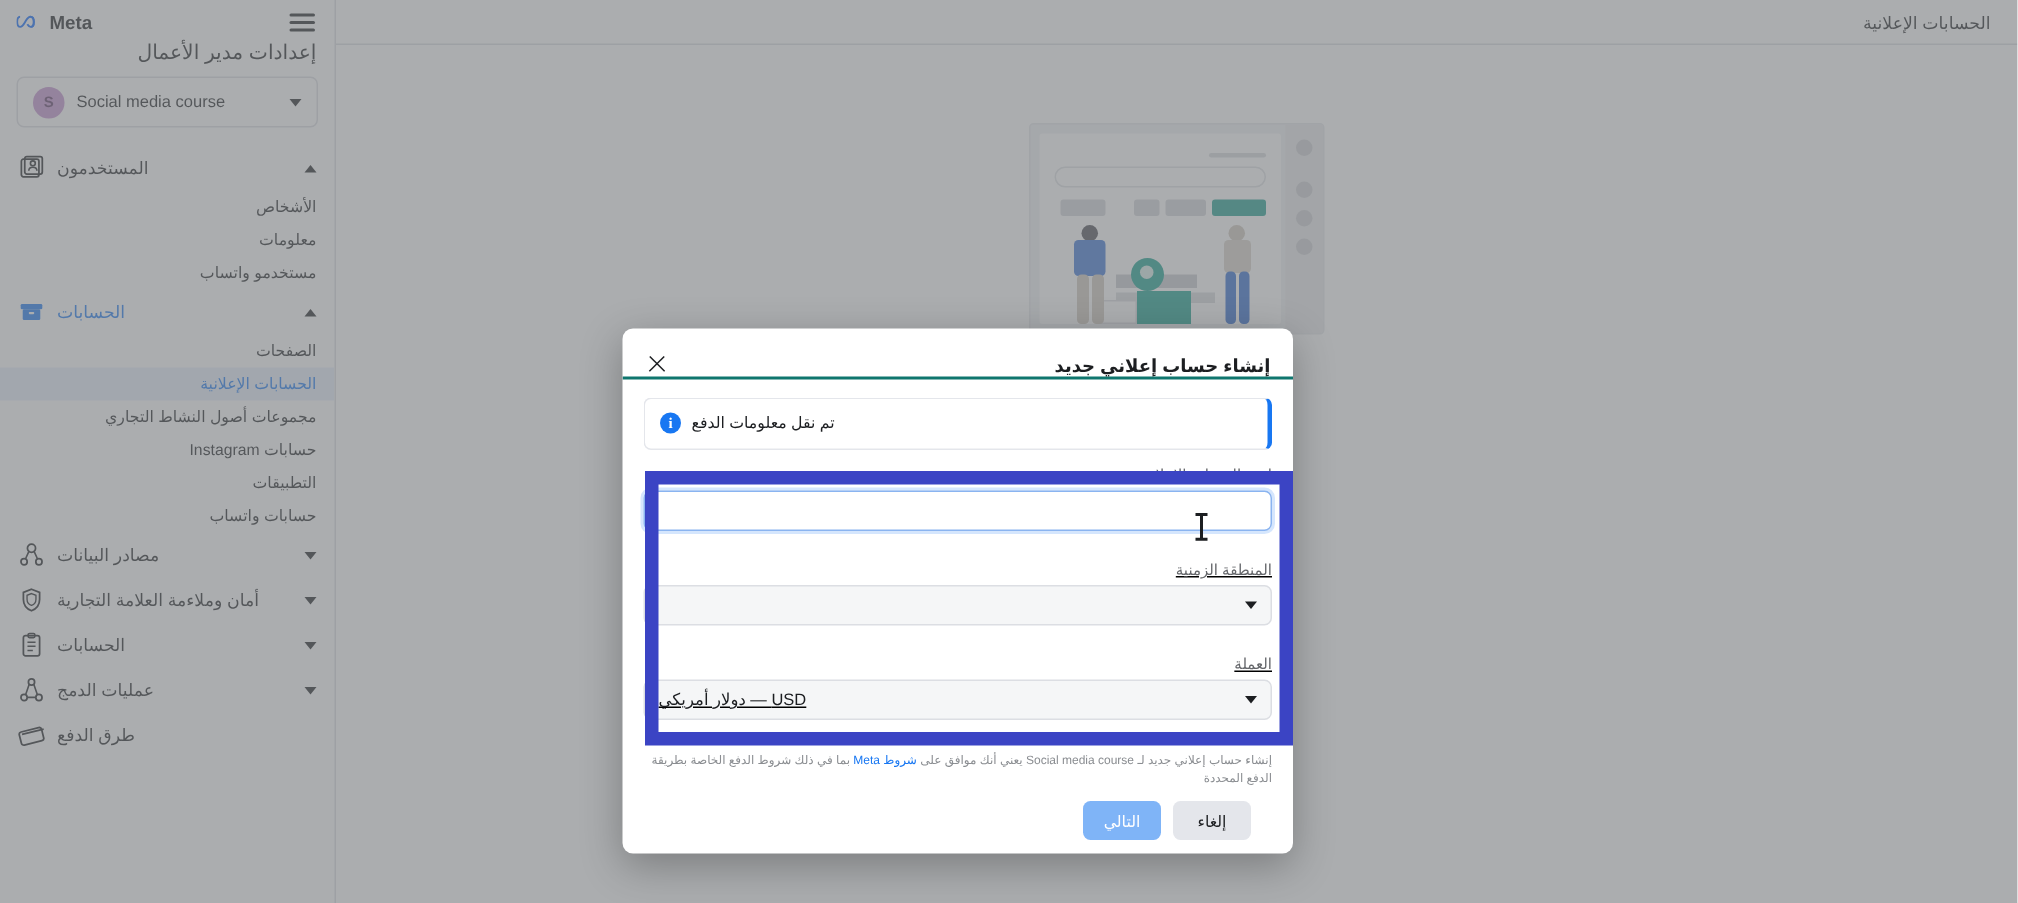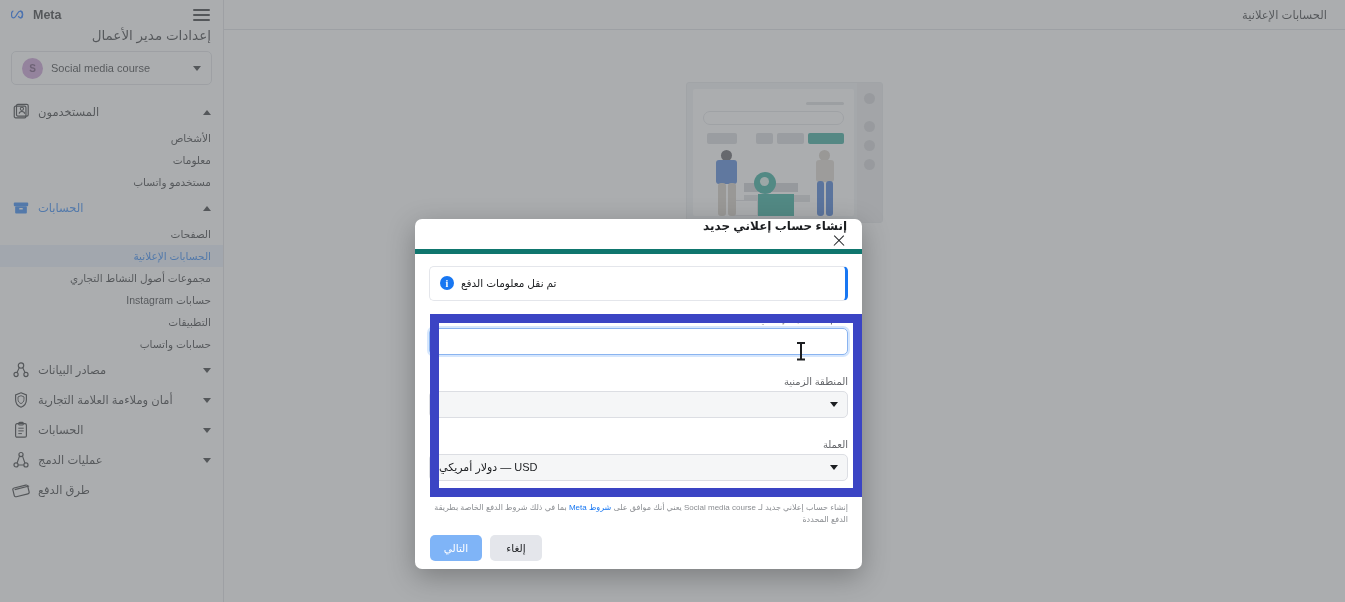--- a/index.html
+++ b/index.html
@@ -228,24 +228,23 @@
     width: 447px; height: 350px;
     background: #ffffff;
     border-radius: 7px;
     box-shadow: 0 8px 28px rgba(0,0,0,0.28);
     z-index: 30;
     display: flex; flex-direction: column;
     overflow: hidden;
   }
   .modal-head {
     height: 37px;
-    display: flex; align-items: flex-start; justify-content: space-between;
+    display: flex; align-items: flex-end; justify-content: space-between;
     padding: 0 15px;
-    border-bottom: 5px solid #0f766e;
-    flex-direction: column;
+    border-bottom: 2px solid #0f766e;
   }
   .modal-title { font-size: 12px; font-weight: 700; color: #1c1e21; }
   .close-x {
     width: 16px; height: 16px; position: relative; cursor: pointer;
   }
   .close-x::before, .close-x::after {
     content:""; position:absolute; left:1px; top:7px;
     width:14px; height:1.4px; background:#1c1e21;
   }
   .close-x::before { transform: rotate(45deg); }
@@ -266,21 +265,21 @@
   .ib-row { display: flex; align-items: center; gap: 7px; flex-direction: row-reverse; justify-content: flex-start; }
   .ib-icon {
     width: 14px; height: 14px; border-radius: 50%;
     background: #1877f2; color:#fff; font-size: 10px; font-weight:700;
     display:flex; align-items:center; justify-content:center;
     font-family: "Liberation Serif", serif;
   }
   .ib-title { font-size: 10.5px; color: #1c1e21; }
   .ib-sub { font-size: 9.5px; color: #65676b; margin-top: 6px; text-align: right; }
 
-  .field { margin-bottom: 21px; }
+  .field { margin-bottom: 21px; text-decoration: underline; }
   .field-label {
     font-size: 10px; color: #65676b; margin-bottom: 4px; text-align: right;
   }
   .text-input {
     width: 100%; height: 27px;
     border: 1px solid #8ab4f0;
     border-radius: 5px;
     outline: 2px solid rgba(24,119,242,0.18);
     background: #fff;
     font-size: 11px;
@@ -307,22 +306,22 @@
     border-top: 5px solid #1c1e21;
   }
   .sel-value { font-size: 11px; color: #1c1e21; }
   .legal {
     font-size: 8px; color: #8a8d91; line-height: 1.5;
     text-align: right; margin-top: 6px;
   }
   .legal a { color: #1877f2; text-decoration: none; }
   .modal-foot {
     height: 48px;
-    display: flex; align-items: center; justify-content: flex-start;
-    gap: 8px; padding: 0 15px;
+    display: flex; align-items: center; justify-content: flex-end;
+    gap: 8px; padding: 0 28px;
     flex-direction: row-reverse;
   }
   .btn {
     height: 26px; min-width: 52px;
     border-radius: 5px; border: none;
     font-size: 10.5px; cursor: pointer;
     font-family: "Liberation Sans", sans-serif;
   }
   .btn-primary { background: #1877f2; color: #fff; opacity: 0.55; }
   .btn-secondary { background: #e4e6eb; color: #1c1e21; }

